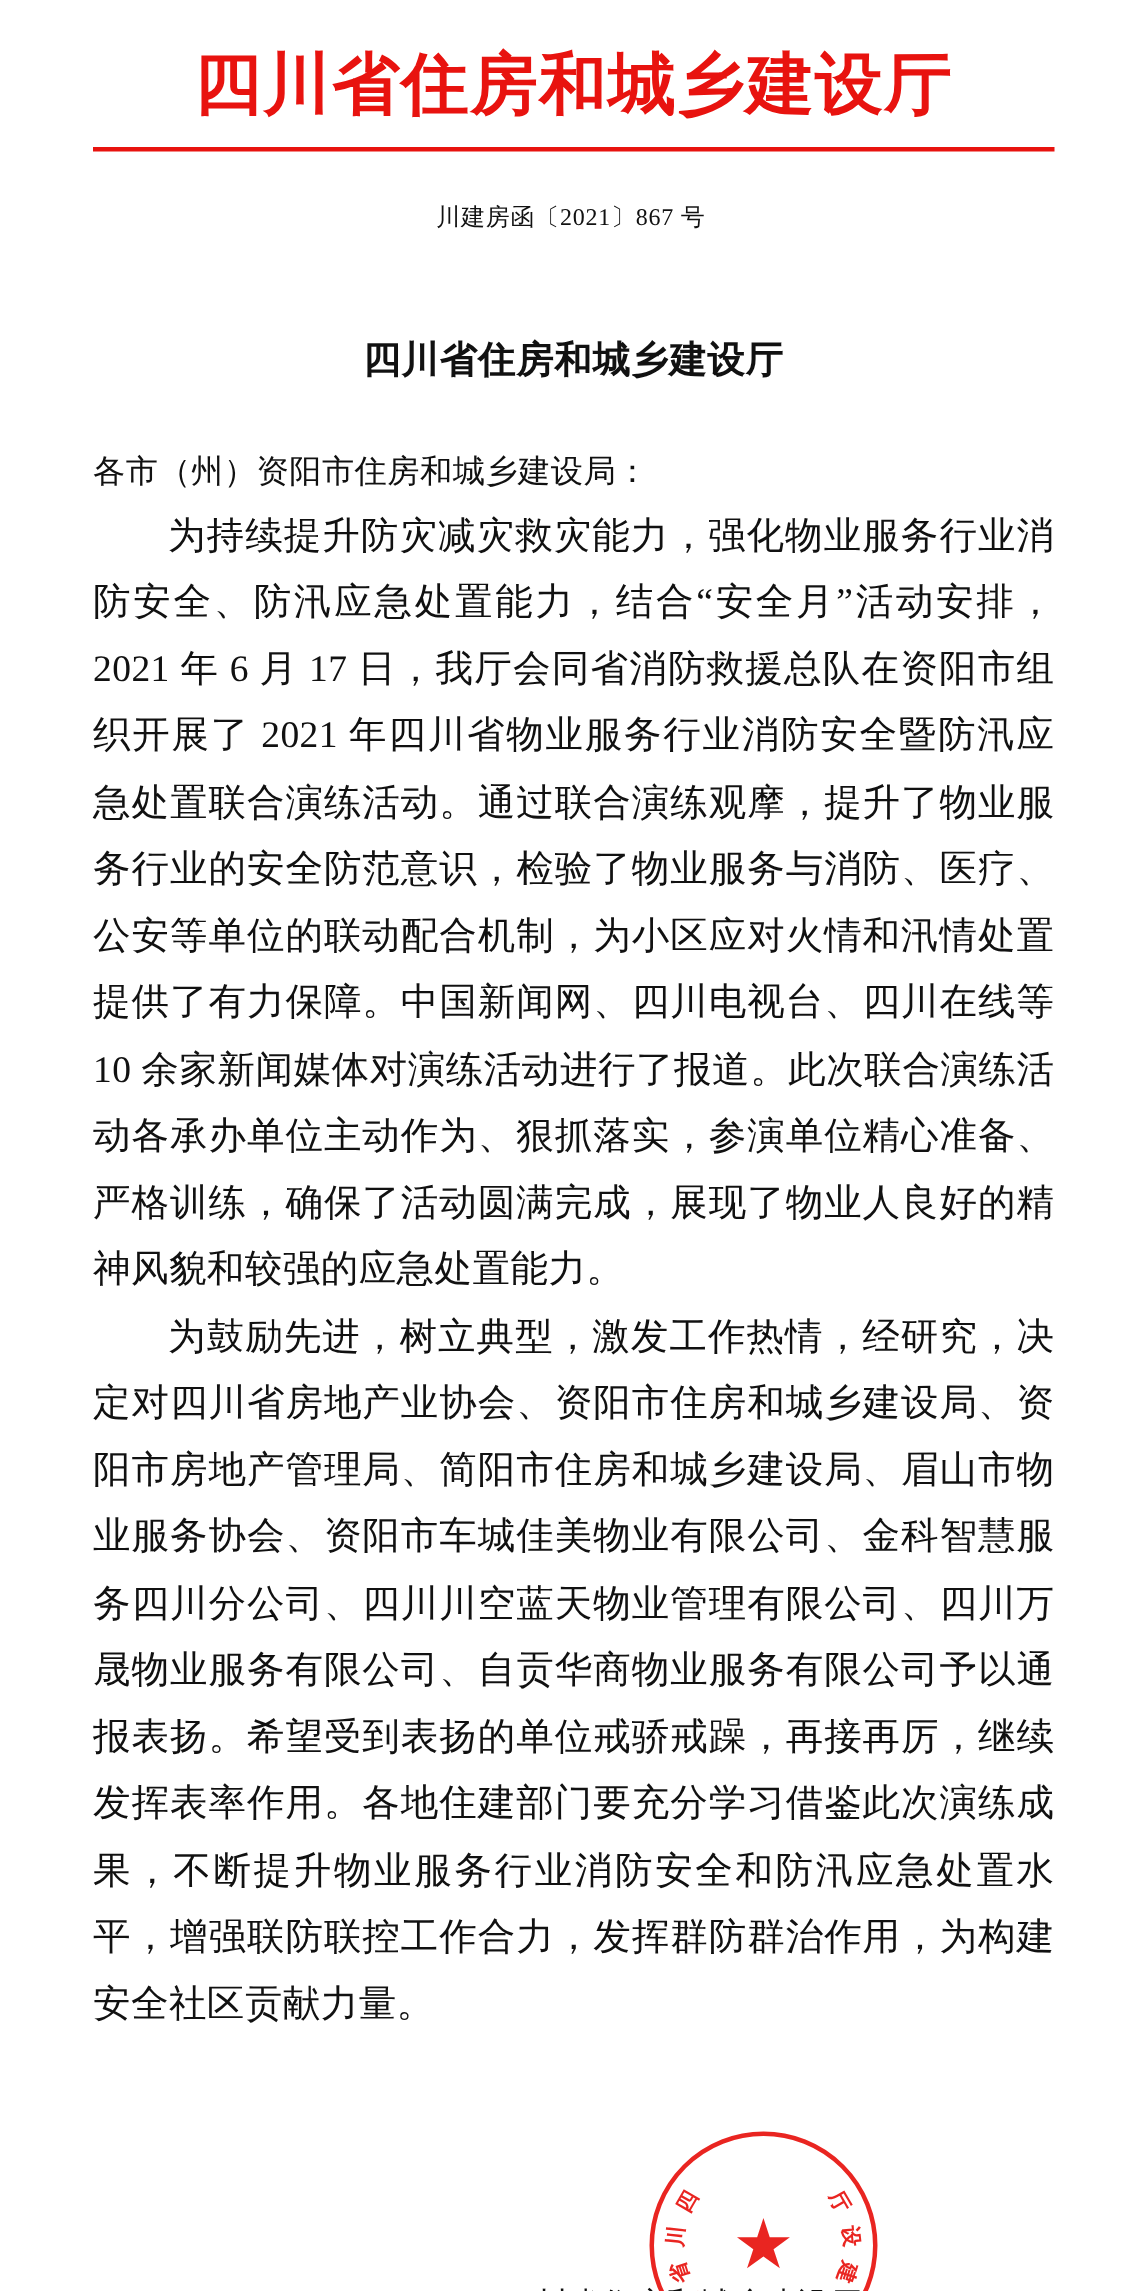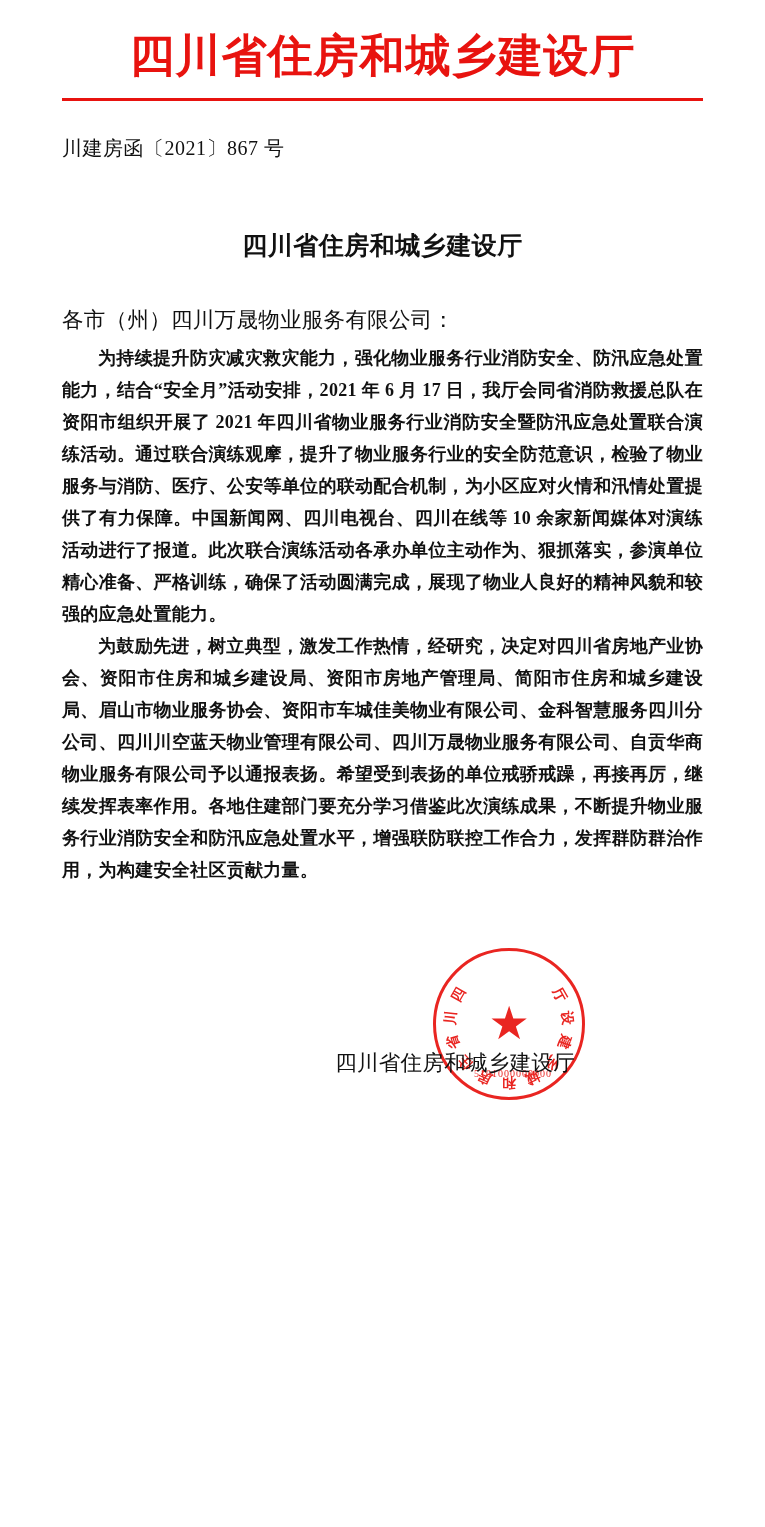--- a/index.html
+++ b/index.html
@@ -35,22 +35,22 @@
     line-height: 1.25;
     white-space: nowrap;
   }
   .red-rule {
     border: none;
     border-top: 3px solid #e8130f;
     margin: 14px 0 0 0;
     height: 0;
   }
   .doc-number {
-    text-align: left;
-    font-size: 20px;
+    text-align: center;
+    font-size: 16px;
     margin-top: 30px;
     margin-right: 4px;
     letter-spacing: 0.5px;
   }
   .title-block {
     text-align: center;
     margin-top: 62px;
     margin-bottom: 34px;
   }
   .title-line {
@@ -60,28 +60,27 @@
     line-height: 1.72;
     letter-spacing: 0.5px;
   }
   .salutation {
     font-size: 21.5px;
     line-height: 1.78;
     letter-spacing: 0.3px;
     margin-bottom: 2px;
   }
   .body-para {
-    font-size: 18px;
+    font-size: 25px;
     line-height: 1.78;
     letter-spacing: 0.3px;
     text-align: justify;
     text-justify: inter-ideograph;
     text-indent: 2em;
     margin: 0;
-    font-weight: bold;
   }
   .signature-area {
     margin-top: 62px;
     position: relative;
     height: 215px;
   }
   .seal {
     position: absolute;
     right: 118px;
     top: 0px;
@@ -147,21 +146,21 @@
     <div class="masthead-title">四川省住房和城乡建设厅</div>
     <hr class="red-rule">
   </div>
 
   <div class="doc-number">川建房函〔2021〕867 号</div>
 
   <div class="title-block">
     <div class="title-line">四川省住房和城乡建设厅</div>
   </div>
 
-  <div class="salutation">各市（州）四川万晟物业服务有限公司：</div>
+  <div class="salutation">各市（州）资阳市住房和城乡建设局：</div>
 
   <p class="body-para">为持续提升防灾减灾救灾能力，强化物业服务行业消防安全、防汛应急处置能力，结合“安全月”活动安排，2021 年 6 月 17 日，我厅会同省消防救援总队在资阳市组织开展了 2021 年四川省物业服务行业消防安全暨防汛应急处置联合演练活动。通过联合演练观摩，提升了物业服务行业的安全防范意识，检验了物业服务与消防、医疗、公安等单位的联动配合机制，为小区应对火情和汛情处置提供了有力保障。中国新闻网、四川电视台、四川在线等 10 余家新闻媒体对演练活动进行了报道。此次联合演练活动各承办单位主动作为、狠抓落实，参演单位精心准备、严格训练，确保了活动圆满完成，展现了物业人良好的精神风貌和较强的应急处置能力。</p>
   <p class="body-para">为鼓励先进，树立典型，激发工作热情，经研究，决定对四川省房地产业协会、资阳市住房和城乡建设局、资阳市房地产管理局、简阳市住房和城乡建设局、眉山市物业服务协会、资阳市车城佳美物业有限公司、金科智慧服务四川分公司、四川川空蓝天物业管理有限公司、四川万晟物业服务有限公司、自贡华商物业服务有限公司予以通报表扬。希望受到表扬的单位戒骄戒躁，再接再厉，继续发挥表率作用。各地住建部门要充分学习借鉴此次演练成果，不断提升物业服务行业消防安全和防汛应急处置水平，增强联防联控工作合力，发挥群防群治作用，为构建安全社区贡献力量。</p>
 
   <div class="signature-area">
     <div class="seal">
       <div class="seal-ring-text" id="sealRing">
           <span style="transform: translate(-50.2295px, -29px) rotate(-60deg) translate(-50%, -50%);">四</span>
           <span style="transform: translate(-57.6823px, -6.06265px) rotate(-84deg) translate(-50%, -50%);">川</span>
           <span style="transform: translate(-55.1613px, 17.923px) rotate(-108deg) translate(-50%, -50%);">省</span>

